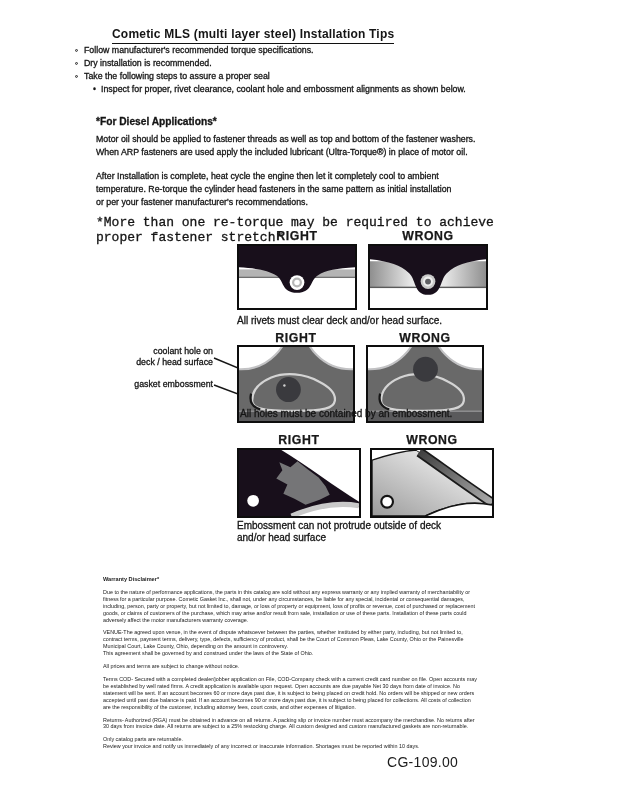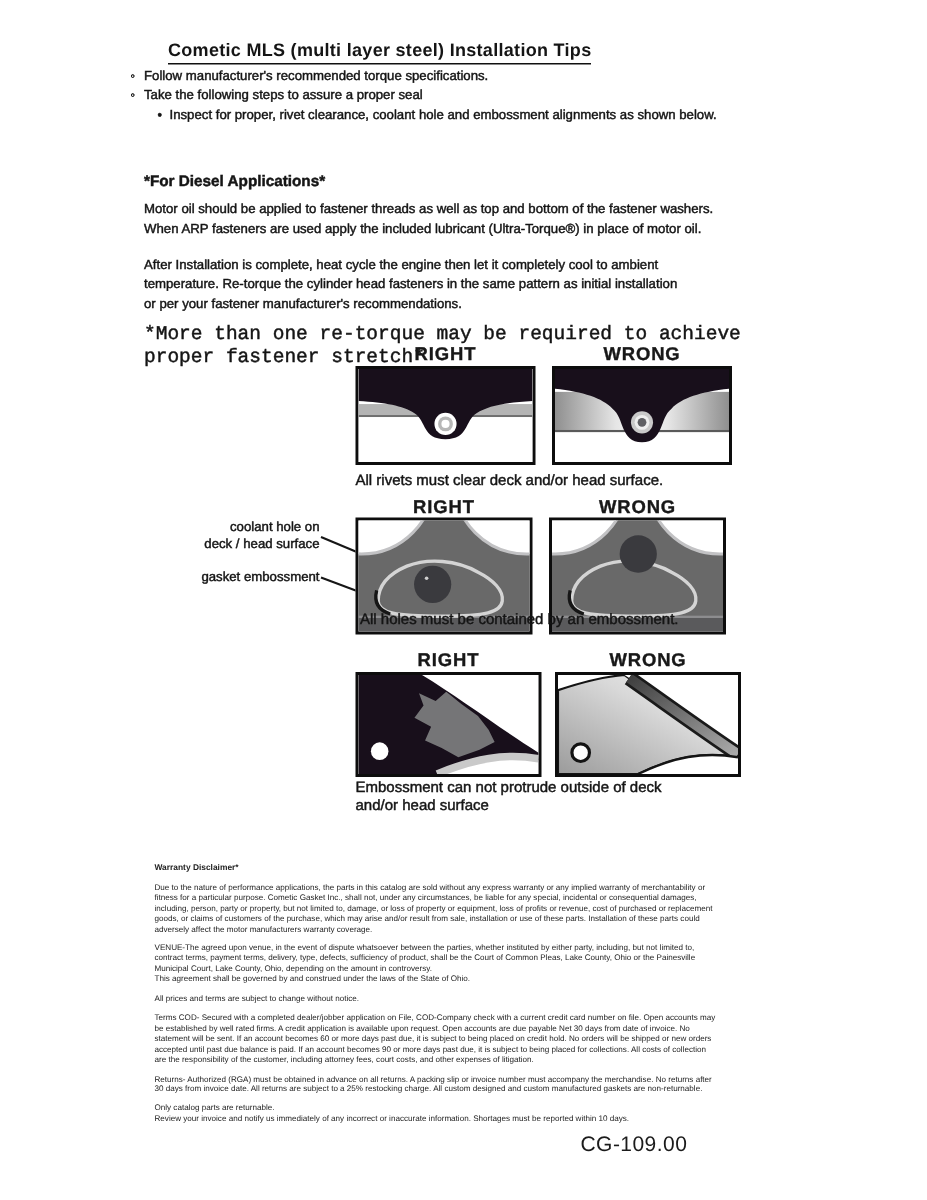--- a/index.html
+++ b/index.html
@@ -4,21 +4,21 @@
 <style>
   html,body{margin:0;padding:0;background:#ffffff;}
   body{width:618px;height:800px;position:relative;overflow:hidden;
        font-family:"Liberation Sans","DejaVu Sans",sans-serif;color:#151515;}
   .abs{position:absolute;}
   .ink{-webkit-text-stroke:0.3px;}
   .title{font-weight:bold;font-size:12px;letter-spacing:0.2px;
          border-bottom:1.4px solid #101010;padding-bottom:1.5px;display:inline-block;}
   .b{font-size:8.8px;line-height:13px;}
   .pre{white-space:pre-line;}
-  .bullets{left:88px;top:44px;}
+  .bullets{left:76px;top:44px;}
   .bullet,.sub{font-size:8.8px;line-height:13px;position:relative;padding-left:8px;}
   .bullet::before{content:"◦";position:absolute;left:-1px;top:0;font-size:8.5px;}
   .sub{margin-left:17px;}
   .sub::before{content:"•";position:absolute;left:0;top:0;font-size:8.5px;}
   .dheading{font-weight:bold;font-size:10.2px;}
   .note{font-size:13px;font-family:Liberation Mono, monospace;}
   .rw{font-weight:bold;font-size:12.3px;letter-spacing:0.6px;text-align:center;
       -webkit-text-stroke:0.25px;color:#181818;}
   .cap{font-size:10px;line-height:11.5px;}
   .sidelbl{font-size:8.8px;line-height:10.5px;text-align:right;width:117px;left:96px;}
@@ -32,20 +32,21 @@
 </style>
 </head>
 <body>
 
 <div class="abs" style="left:112px;top:24px;">
   <span class="title">Cometic MLS (multi layer steel) Installation Tips</span>
 </div>
 
 <div class="abs bullets ink">
   <div class="bullet">Follow manufacturer's recommended torque specifications.</div>
+  <div class="bullet">Dry installation is recommended.</div>
   <div class="bullet">Take the following steps to assure a proper seal</div>
   <div class="sub">Inspect for proper, rivet clearance, coolant hole and embossment alignments as shown below.</div>
 </div>
 
 <div class="abs dheading ink" style="left:96px;top:116px;">*For Diesel Applications*</div>
 <div class="abs b pre ink" style="left:96px;top:133px;width:440px;">Motor oil should be applied to fastener threads as well as top and bottom of the fastener washers.
 When ARP fasteners are used apply the included lubricant (Ultra-Torque®) in place of motor oil.</div>
 <div class="abs b pre ink" style="left:96px;top:170px;width:440px;">After Installation is complete, heat cycle the engine then let it completely cool to ambient
 temperature. Re-torque the cylinder head fasteners in the same pattern as initial installation
 or per your fastener manufacturer's recommendations.</div>

